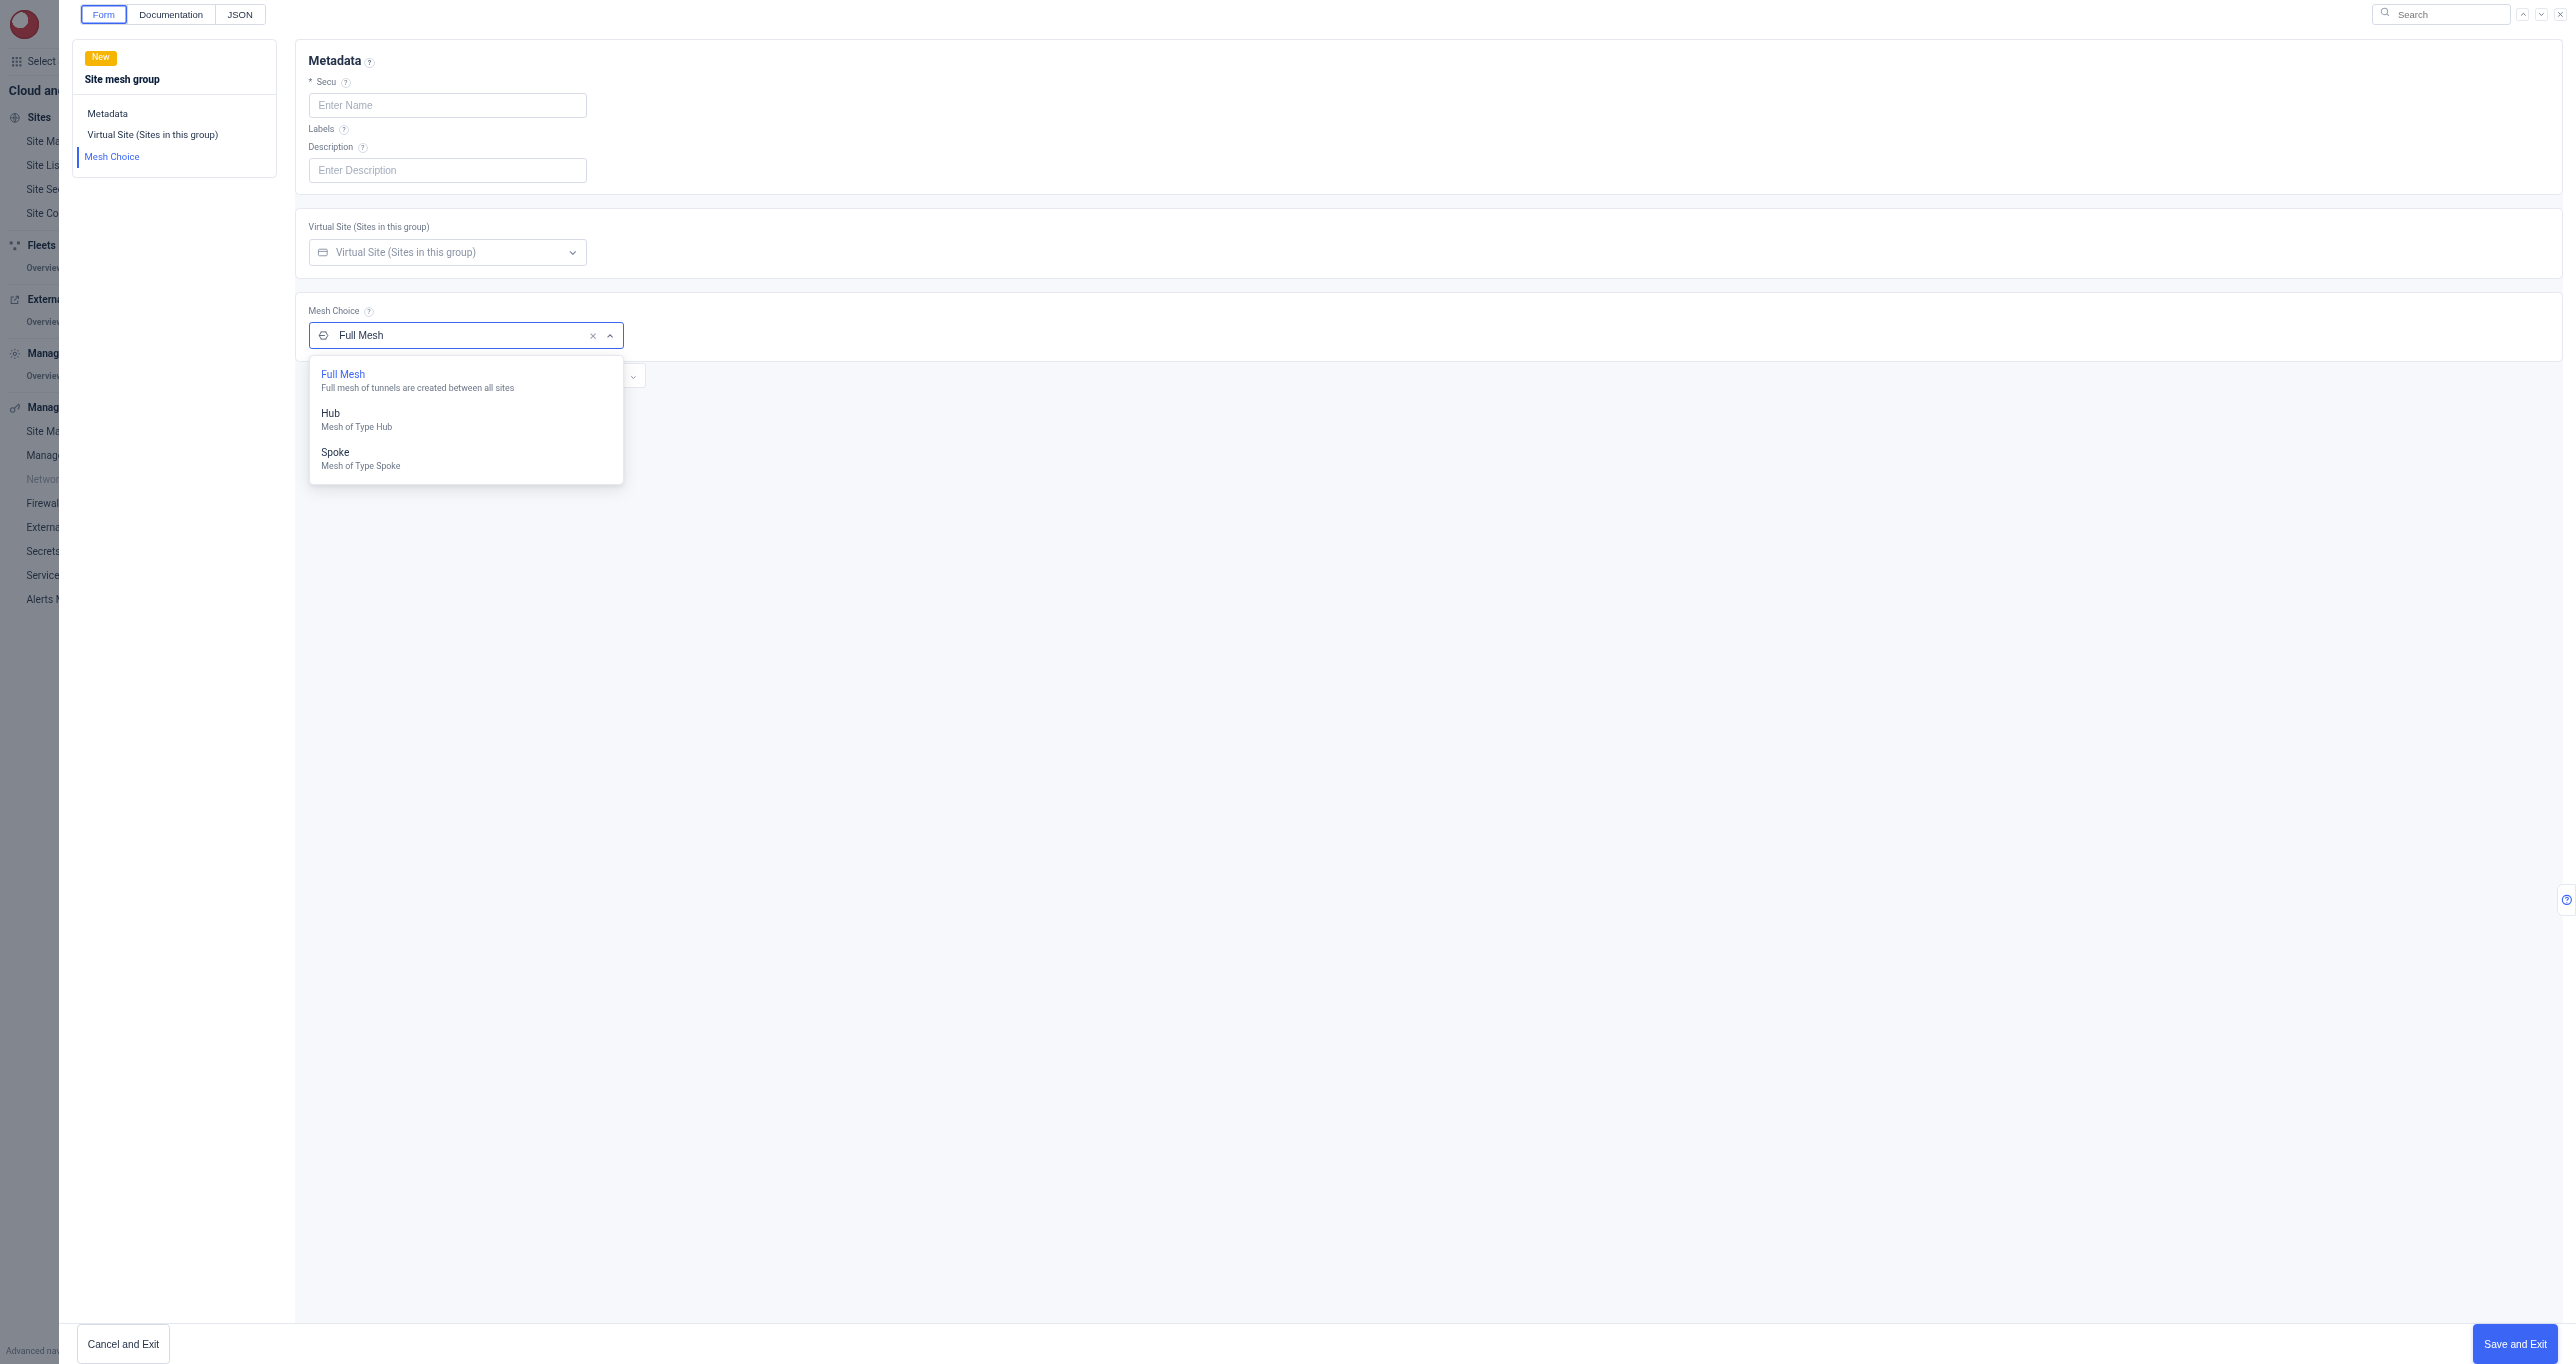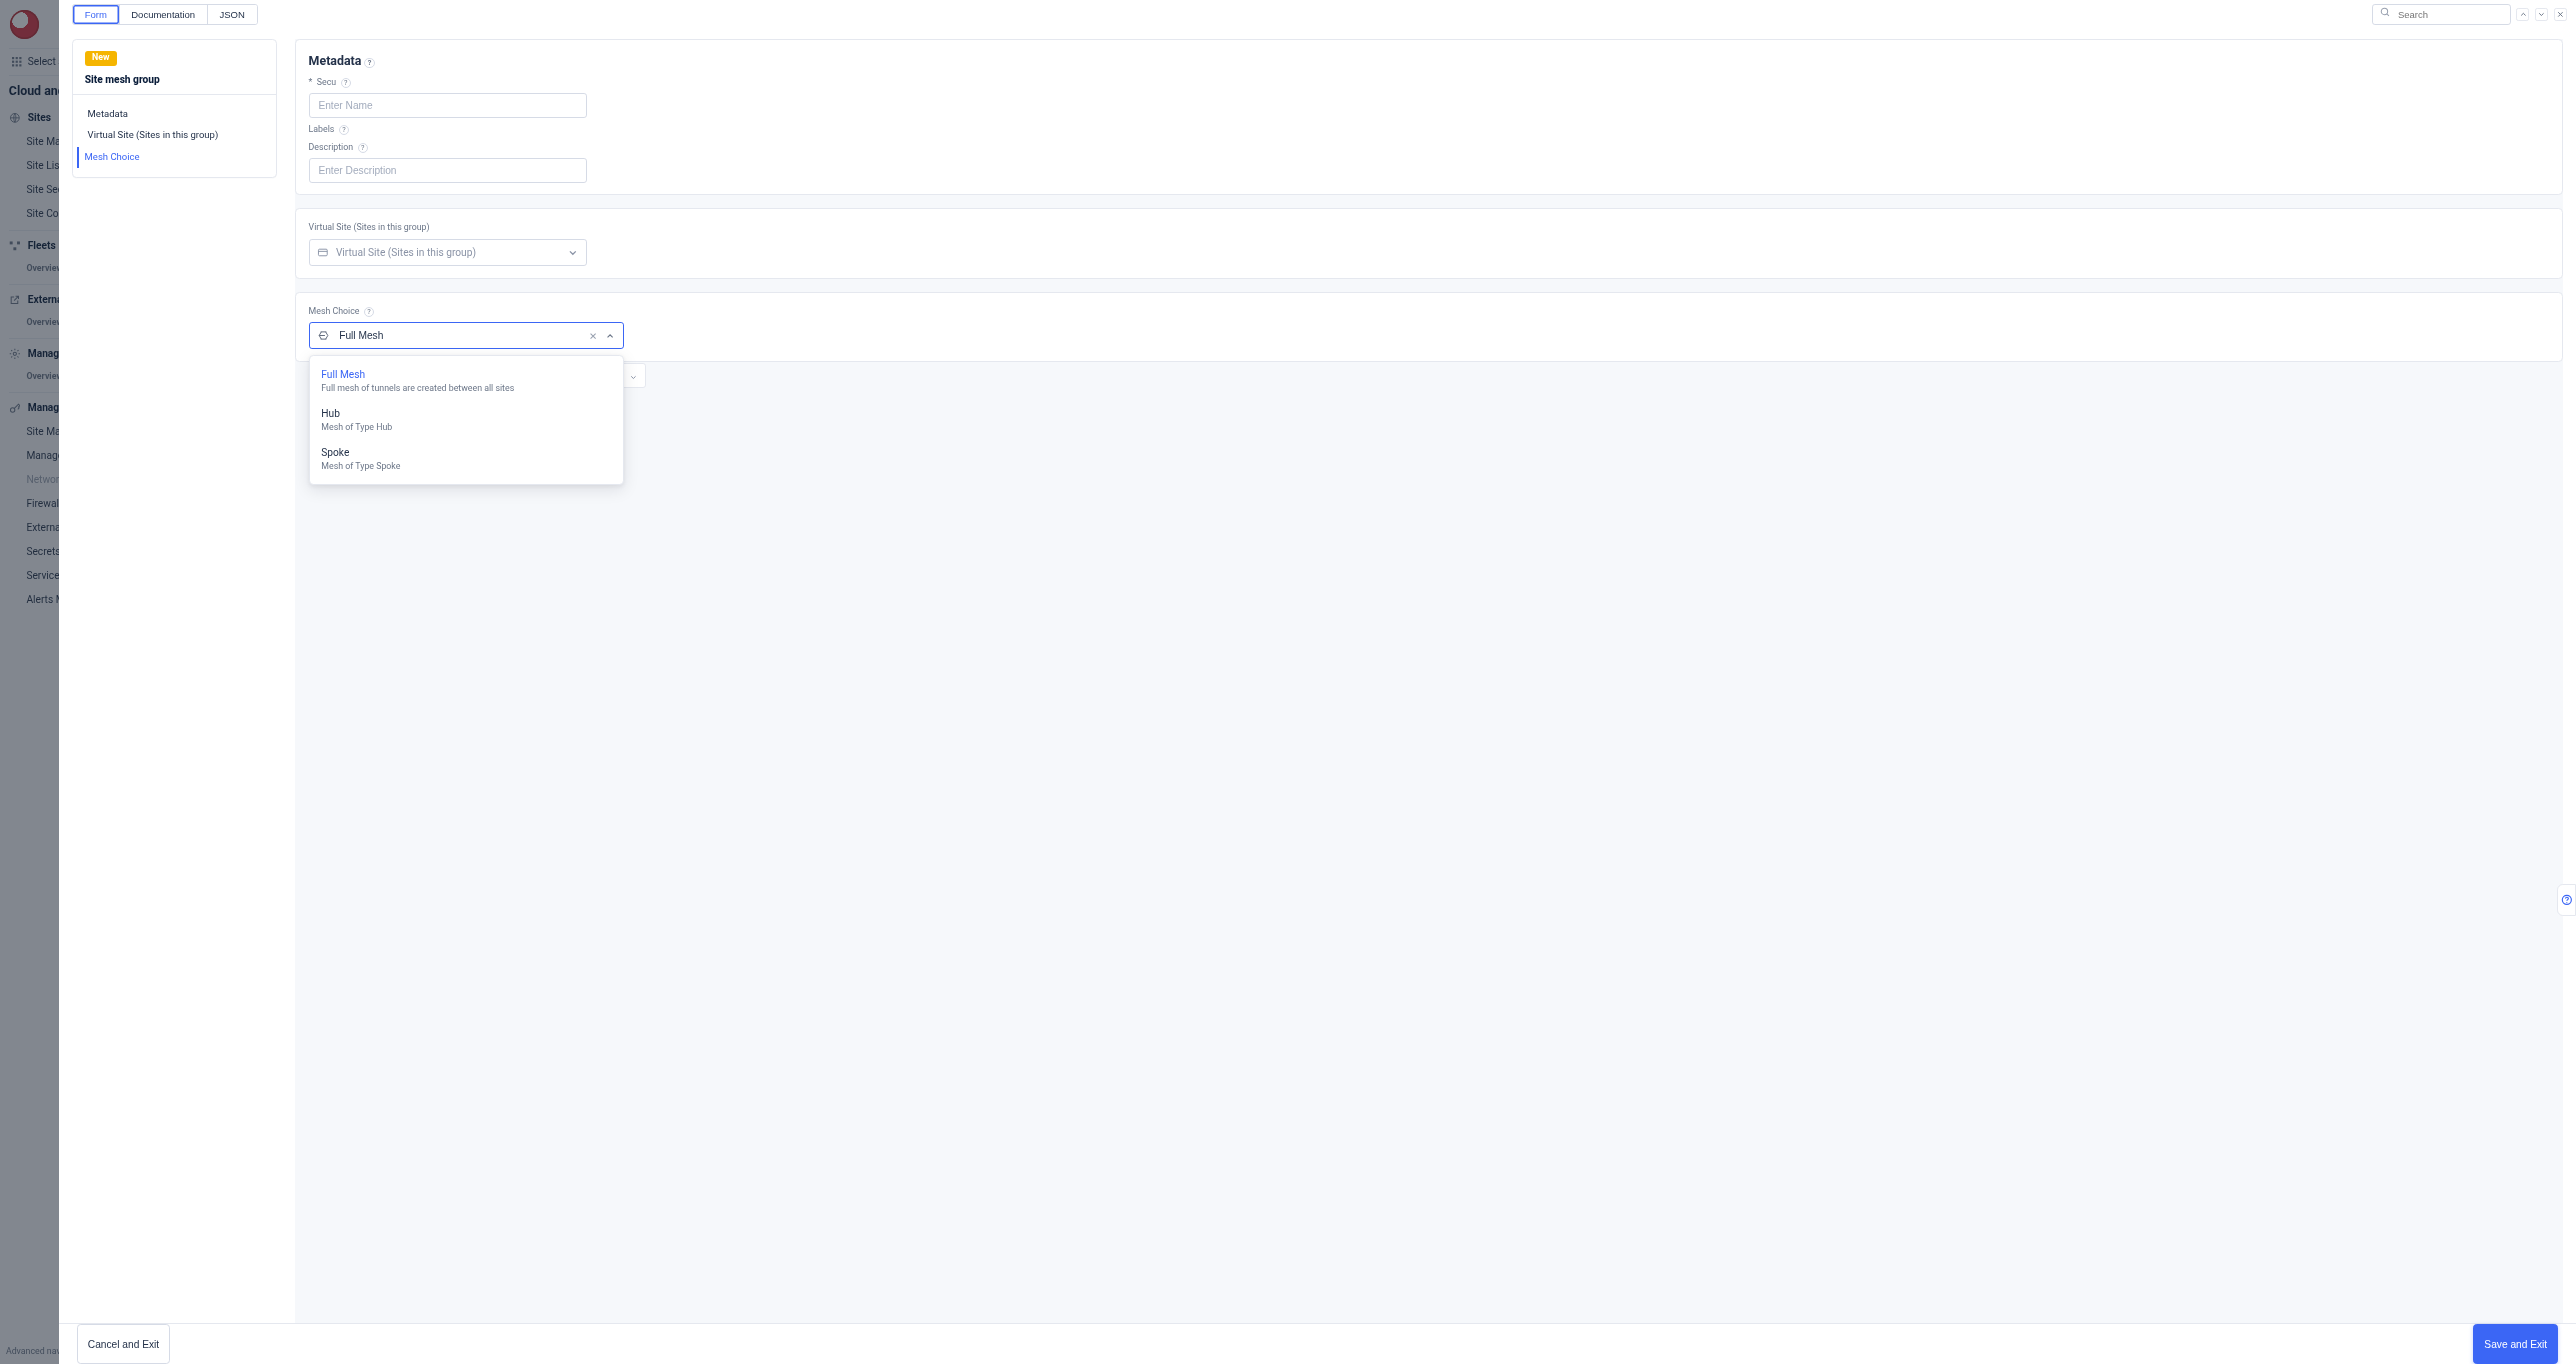--- a/index.html
+++ b/index.html
@@ -80,21 +80,21 @@
     background:var(--panel);
     display:flex; flex-direction:column;
   }
 
   
   .topbar{
     height:26px; display:flex; align-items:center; justify-content:space-between;
     padding:2.9px 8.8px 0 13px;
   }
   .seg{
-    display:flex; border:0.7px solid var(--line-strong); border-radius:2.9px; overflow:hidden;
+    display:flex; border:0.7px solid var(--line-strong); border-radius:2.9px; overflow:hidden;margin-left:8px;
   }
   .seg button{
     appearance:none;border:0;background:#fff;color:var(--text);padding:4.4px 11.7px;font-size:9.5px;cursor:pointer;
   }
   .seg button+button{border-left:0.7px solid var(--line-strong)}
   .seg button.active{color:var(--blue);box-shadow:inset 0 0 0 1.5px var(--blue);border-radius:2.2px}
 
   .search-wrap{display:flex;align-items:center;gap:5.9px}
   .search{
     display:flex;align-items:center;gap:5.9px;border:0.7px solid var(--line-strong);border-radius:2.9px;
@@ -109,21 +109,21 @@
   }
 
   
   .outline{
     width:205px; min-width:205px;
   }
   .outline .card{
     background:#fff;border:0.7px solid var(--line);border-radius:4.4px;box-shadow:0 0.7px 0 rgba(20,27,45,.02);
     padding:10.2px 11.7px 8.8px 11.7px;
   }
-  .pill-new{display:inline-block;background:var(--yellow);color:#fff;font-size:8.8px;font-weight:700;border-radius:2.9px;padding:1.5px 7.3px;margin-bottom:7.3px}
+  .pill-new{display:inline-block;background:var(--yellow);color:#fff;font-size:8.8px;font-weight:400;border-radius:2.9px;padding:1.5px 7.3px;margin-bottom:7.3px}
   .outline h3{margin:0 0 7.3px 0;font-size:10.2px;font-weight:800;color:var(--navy)}
   .outline .hr{height:0.7px;background:var(--line);margin:4.4px -11.7px 8.8px}
   .outline a{display:block;padding:4.4px 2.9px;color:var(--text);text-decoration:none;font-size:9.5px}
   .outline a.active{color:var(--blue);border-left:2.2px solid var(--blue);padding-left:5.9px;margin-left:-8px}
 
   
   .main{flex:1; min-width:0; display:flex; flex-direction:column; gap:13px; background:var(--bg); padding:0 0 8.8px 0;}
   .group{background:#fff;border:0.7px solid var(--line);border-radius:4.4px;padding:13px 13px 11.7px}
   .group h2{font-size:12.4px;margin:0 0 7.3px 0}
   .lbl{font-size:8.8px;color:var(--text-muted);display:flex;align-items:center;gap:4.4px;margin:5.9px 0 4.4px}      

